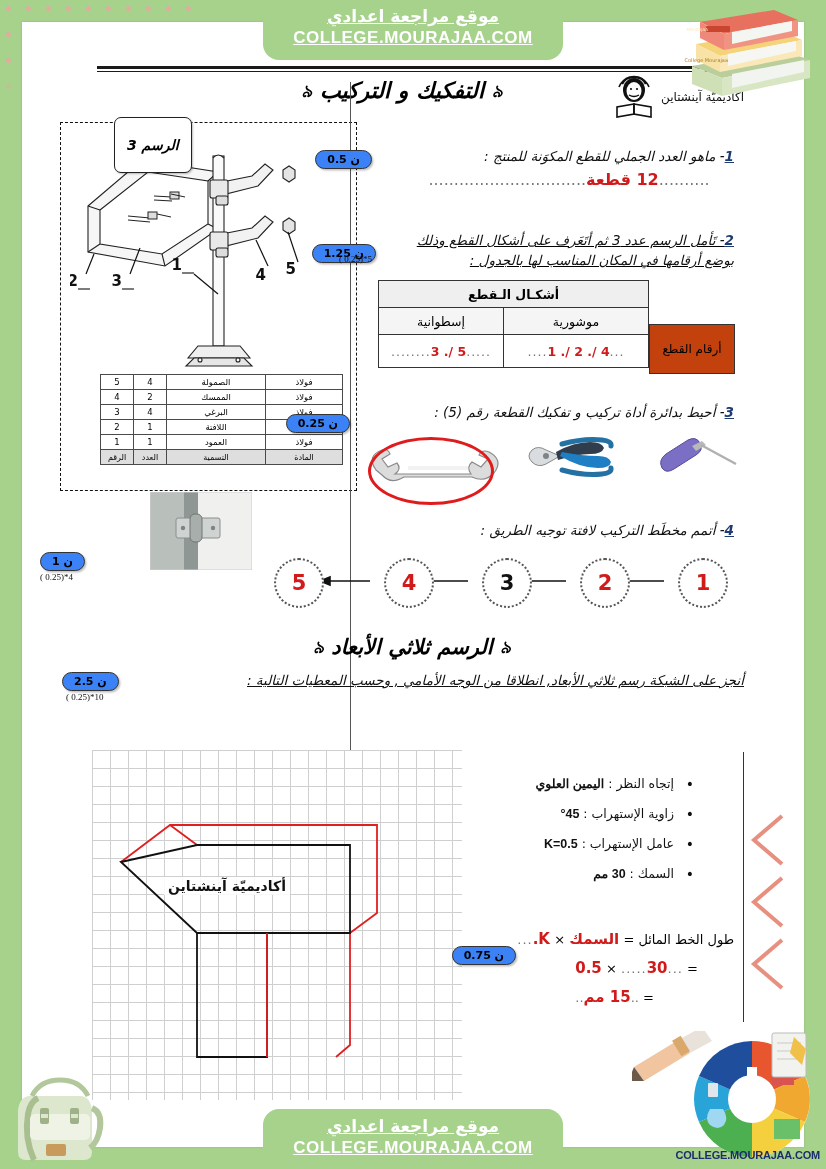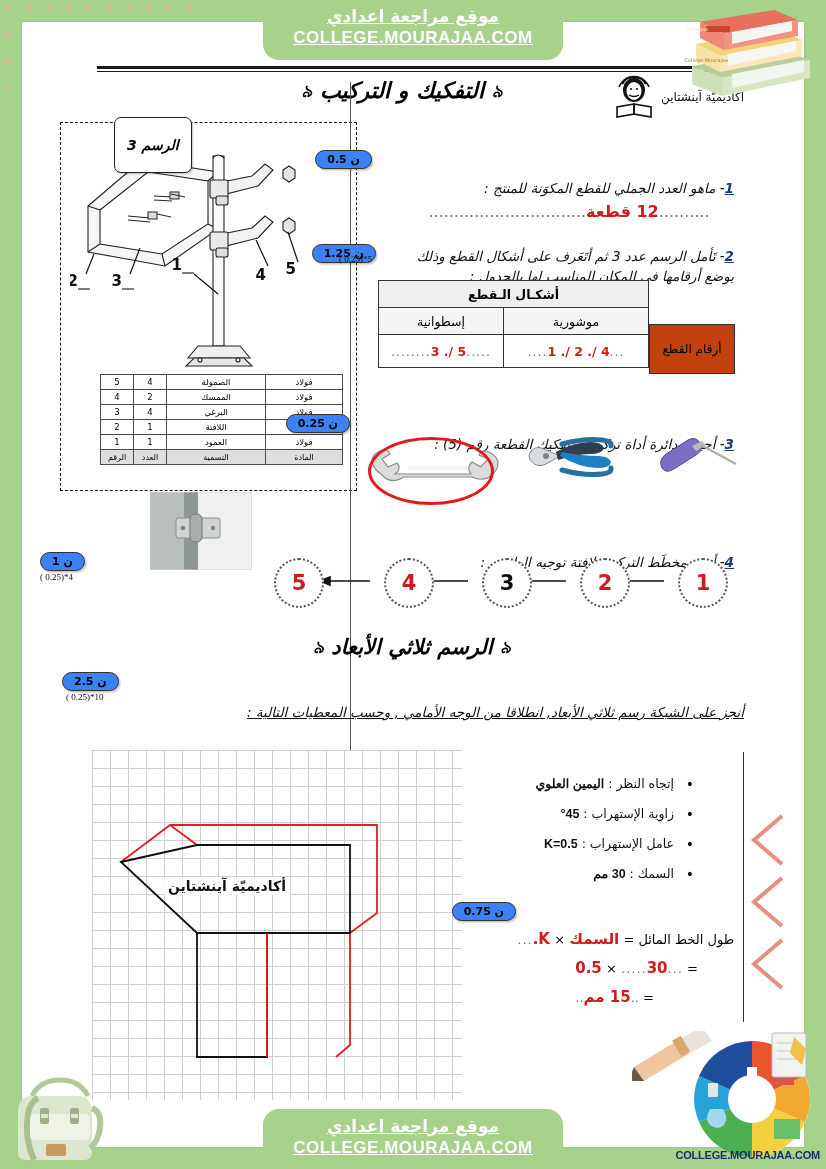--- a/index.html
+++ b/index.html
@@ -103,21 +103,21 @@
   .parts-table td.mat{width:70px;}
   .parts-table td.nm{width:92px;}
   .parts-table td.cnt{width:26px;}
   .parts-table td.num{width:26px;}
   .parts-table tr.head td{background:#dedede;font-size:8px;}
 
   
   .vsep{position:absolute;left:328px;top:60px;bottom:80px;width:0;border-left:1px solid #555;}
 
   
-  .q{position:absolute;direction:rtl;text-align:right;font-family:"DejaVu Sans",sans-serif;margin-top:32px;}
+  .q{position:absolute;direction:rtl;text-align:right;font-family:"DejaVu Sans",sans-serif;}
   .qnum{color:#1f3b73;font-weight:bold;text-decoration:underline;}
   .qtext{font-style:italic;font-size:13.5px;color:#111;line-height:1.5;}
   .ans{color:#d11a1a;font-weight:bold;font-family:"DejaVu Sans",sans-serif;}
   .dots{color:#777;letter-spacing:1px;}
 
   
   .badge{
     position:absolute;display:inline-block;
     border:1.4px solid #333;border-radius:12px;background:#3b82f6;
     padding:2px 11px;font-family:"DejaVu Sans",sans-serif;font-size:11px;font-weight:bold;
@@ -391,21 +391,21 @@
     <div class="q" style="right:70px;top:124px;width:330px;">
       <div class="qtext">
         <span class="qnum">1</span><span>- ماهو العدد الجملي للقطع المكوَنة للمنتج :</span>
       </div>
       <div style="text-align:center;margin-top:4px;">
         <span class="dots">..........</span><span class="ans">12 قطعة</span><span class="dots">...............................</span>
       </div>
     </div>
     <div class="badge" style="right:432px;top:128px;">ن 0.5</div>
 
-    <div class="q" style="right:70px;top:192px;width:340px;">
+    <div class="q" style="right:70px;top:208px;width:340px;text-decoration:underline;">
       <div class="qtext">
         <span class="qnum">2</span><span>- تَأمل الرسم عدد 3 ثم أتَعَرف على أشكال القطع وذلك</span>
       </div>
       <div class="qtext">بوضع أرقامها في المكان المناسب لها بالجدول :</div>
     </div>
     <div class="badge" style="right:428px;top:222px;">ن 1.25</div>
     <div class="badge-sub" style="right:432px;top:232px;">5*(0.25 )</div>
 
     <div class="shapes-wrap">
       <table class="shapes-table">
@@ -525,21 +525,21 @@
 
     <div class="vline2"></div>
 
     <ul class="bullets" id="bullets">
         <li><span>إتجاه النظر : </span><span class="bval">اليمين العلوي</span></li>
         <li><span>زاوية الإستهراب : </span><span class="bval">45°</span></li>
         <li><span>عامل الإستهراب : </span><span class="bval">K=0.5</span></li>
         <li><span>السمك : </span><span class="bval">30 مم</span></li>
       </ul>
 
-    <div class="badge" style="right:288px;top:880px;">ن 0.75</div>
+    <div class="badge" style="right:288px;top:924px;">ن 0.75</div>
     <div class="calc">
       <div class="calc-line">
         <span>طول الخط المائل  =</span>
         <span class="calc-red">السمك</span>
         <span>×</span>
         <span class="calc-red">K.</span><span class="dots">...</span>
       </div>
       <div class="calc-line" style="padding-right:36px;">
         <span>=</span>
         <span class="dots">...</span><span class="calc-red">30</span><span class="dots">.....</span>

